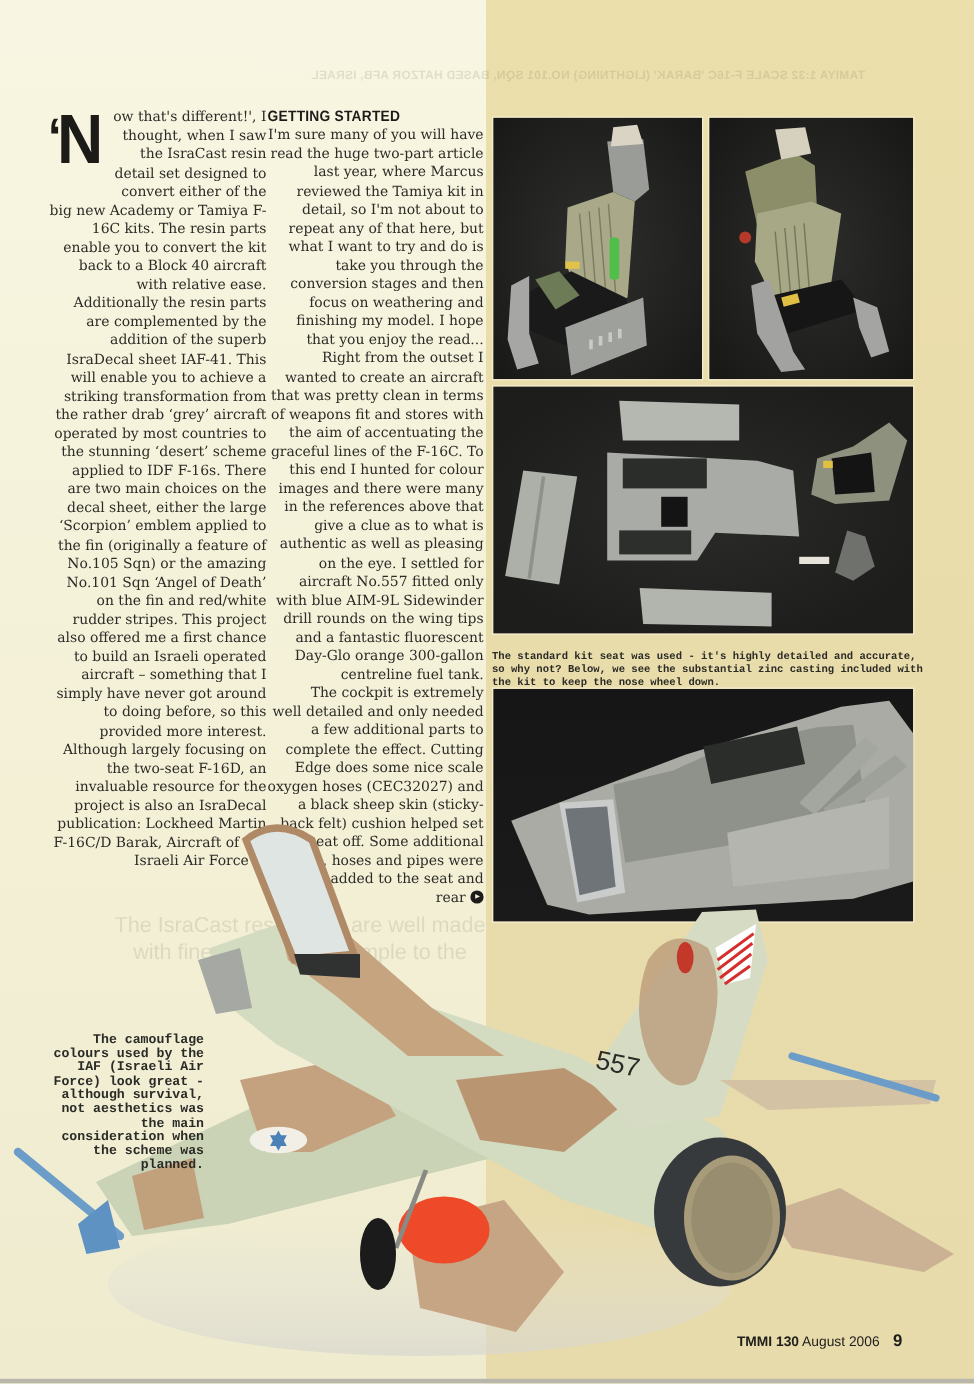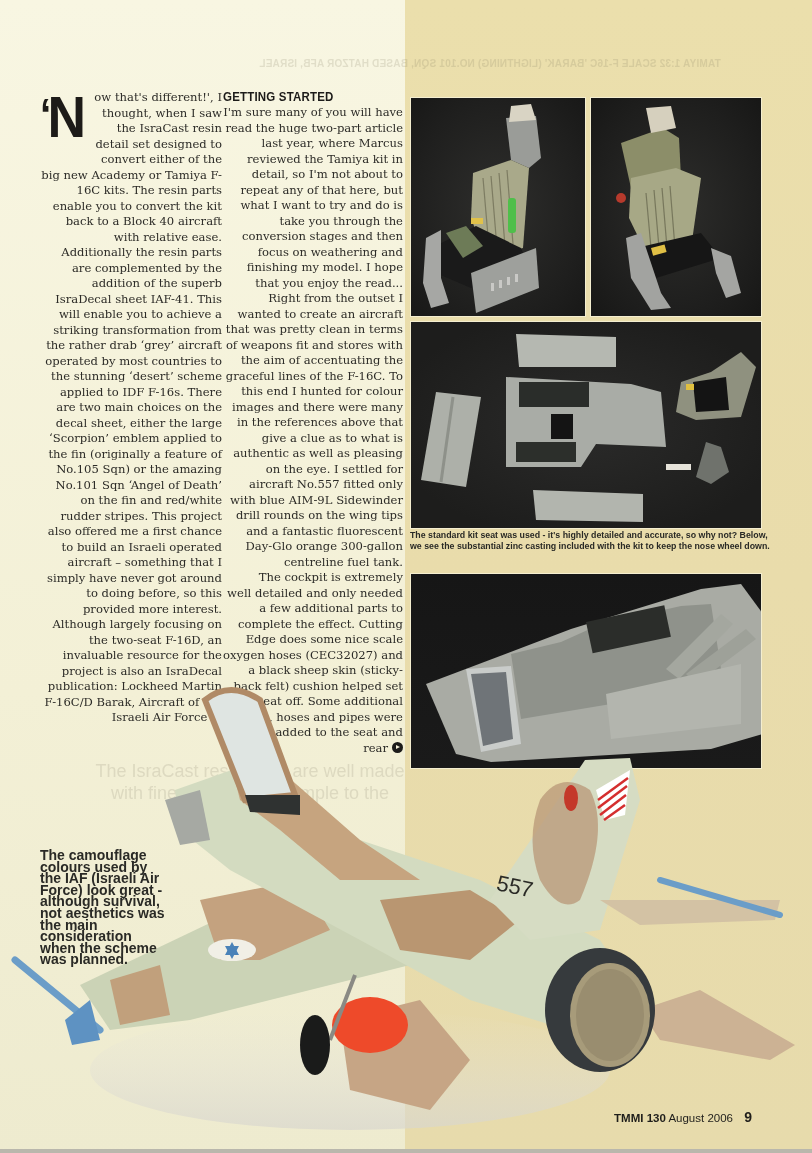--- a/index.html
+++ b/index.html
@@ -61,25 +61,25 @@
   }
   .photo-seat1 { left: 410px; top: 97px; width: 176px; height: 220px;
     background: radial-gradient(ellipse at 50% 50%, #2e2e2c 0%, #1f1f1e 70%, #181817 100%); }
   .photo-seat2 { left: 590px; top: 97px; width: 172px; height: 220px;
     background: radial-gradient(ellipse at 50% 50%, #2d2d2b 0%, #1e1e1d 70%, #171716 100%); }
   .photo-parts { left: 410px; top: 321px; width: 352px; height: 208px;
     background: radial-gradient(ellipse at 50% 50%, #2b2b2a 0%, #1d1d1c 80%); }
   .photo-cockpit { left: 410px; top: 573px; width: 352px; height: 196px;
     background: linear-gradient(180deg, #161616 0%, #1a1a1a 100%); }
   .caption {
-    position: absolute; font-family: Liberation Sans, sans-serif;
-    font-weight: bold; font-size: 8.8px; line-height: 11.2px; color: #2a2a26;
+    position: absolute; font-family: Liberation Mono, monospace;
+    font-weight: bold; font-size: 8.8px; line-height: 11.2px; color: #2a2a26; margin-top: 12px;
   }
   .caption-right { left: 410px; top: 530px; width: 360px; }
-  .caption-left { left: 40px; top: 850px; width: 130px; font-size: 14px; line-height: 11.6px; }
+  .caption-left { left: 40px; top: 850px; width: 130px; font-size: 11px; line-height: 11.6px; text-align: right; }
   .folio {
     position: absolute; right: 60px; top: 1109px;
     font-family: "Liberation Sans", sans-serif; font-size: 11.5px; color: #1f1e1b;
     white-space: nowrap;
   }
   .folio .mag { font-weight: bold; }
   .folio .pg { font-weight: bold; font-size: 14px; margin-left: 8px; }
   .aircraft-layer { position: absolute; left: 0; top: 680px; width: 812px; height: 473px; pointer-events: none; }
   .bottom-strip { position: absolute; left: 0; bottom: 0; width: 812px; height: 4px; background: #b9b7ac; }
   .bleed-quote {

